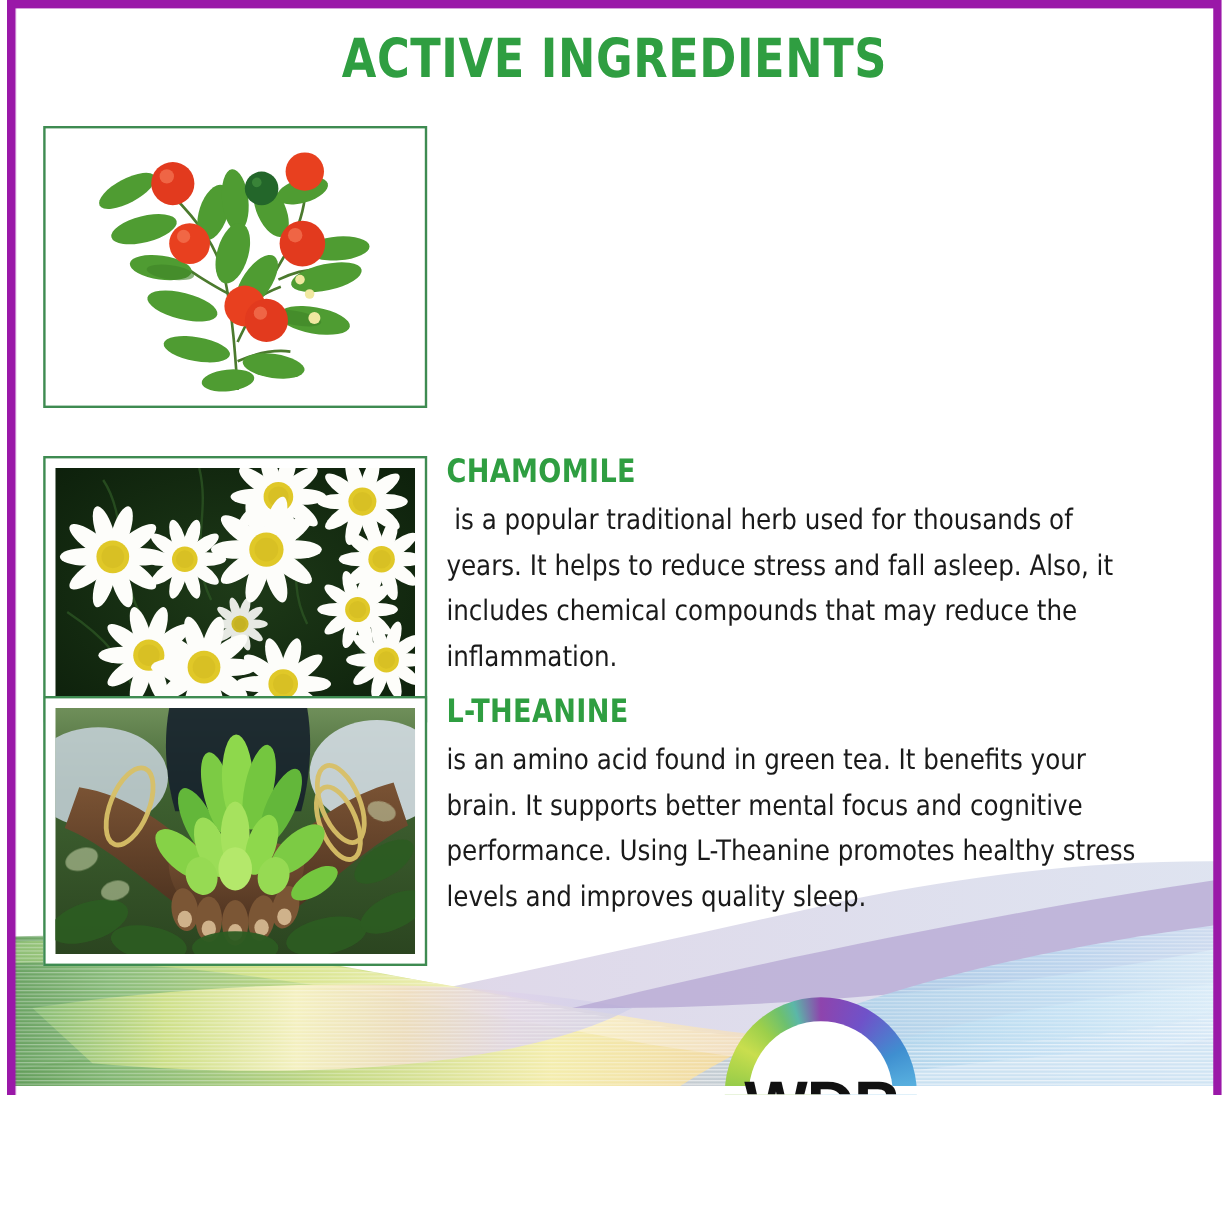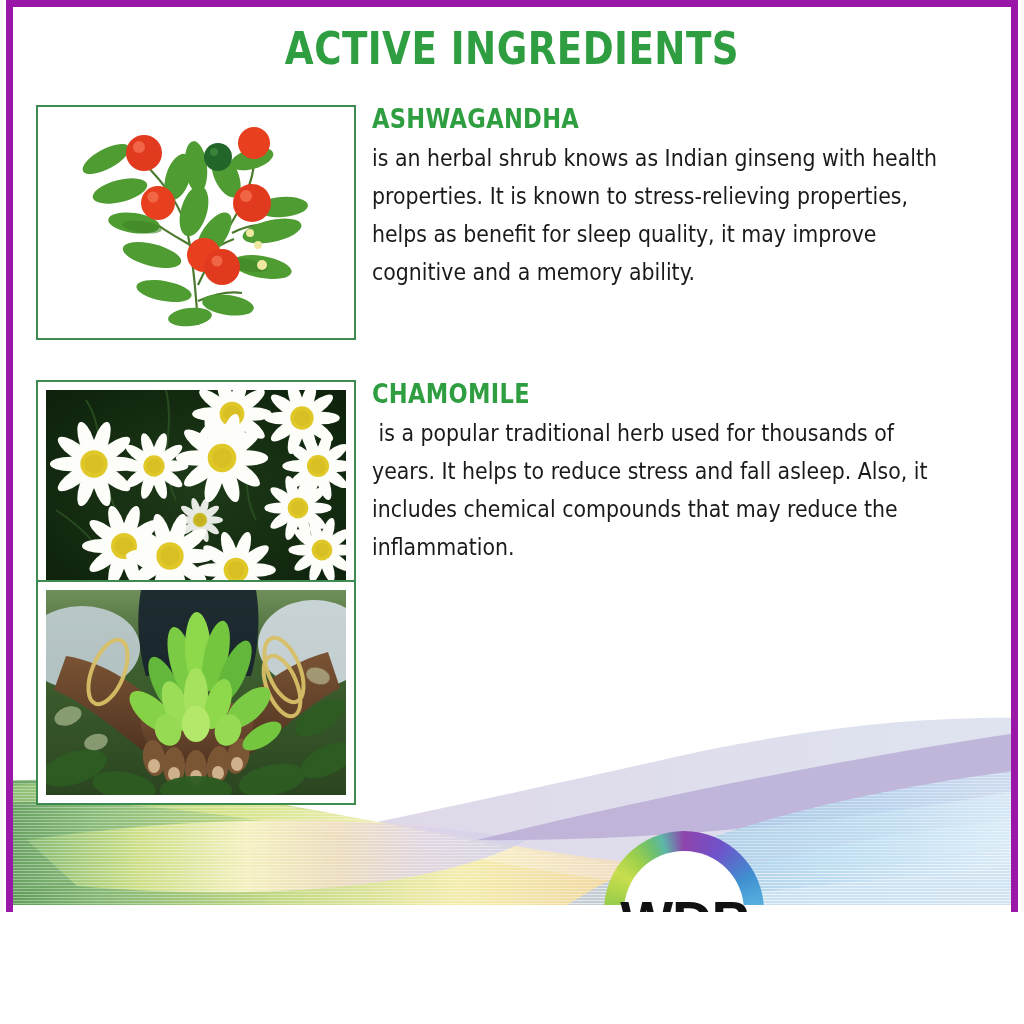--- a/index.html
+++ b/index.html
@@ -299,24 +299,20 @@
             <circle cx="168" cy="37" r="4" fill="#3f8b3c" opacity="0.8"></circle>
           </g>
           <g fill="#f0e8a0">
             <circle cx="204" cy="118" r="4"></circle>
             <circle cx="212" cy="130" r="4"></circle>
             <circle cx="216" cy="150" r="5"></circle>
           </g>
         </svg>
       </div>
     </div>
-    <div class="textcol">
-      <h2 class="ing-head">ASHWAGANDHA</h2>
-      <p class="ing-body">is an herbal shrub knows as Indian ginseng with health properties. It is known to stress-relieving properties, helps as benefit for sleep quality, it may improve cognitive and a memory ability.</p>
-    </div>
   </div>
 
   <div class="row" id="row-1">
     <div class="thumb thumb-1">
       <div class="thumb-inner">
         <svg width="100%" height="100%" viewBox="0 0 300 202" preserveAspectRatio="none">
           <defs>
             <radialGradient id="foliage" cx="0.5" cy="0.5" r="0.8">
               <stop offset="0" stop-color="#1e3a18"></stop>
               <stop offset="1" stop-color="#0b1d0a"></stop>
@@ -443,20 +439,24 @@
             <ellipse cx="274" cy="128" rx="28" ry="13" transform="rotate(-32 274 128)"></ellipse>
           </g>
           <g fill="#cdd8ae" opacity="0.55">
             <ellipse cx="22" cy="126" rx="14" ry="9" transform="rotate(-20 22 126)"></ellipse>
             <ellipse cx="50" cy="152" rx="12" ry="8" transform="rotate(-14 50 152)"></ellipse>
             <ellipse cx="272" cy="86" rx="12" ry="8" transform="rotate(18 272 86)"></ellipse>
           </g>
         </svg>
       </div>
     </div>
+    <div class="textcol">
+      <h2 class="ing-head">L-THEANINE</h2>
+      <p class="ing-body">is an amino acid found in green tea. It benefits your brain. It supports better mental focus and cognitive performance. Using L-Theanine promotes healthy stress levels and improves quality sleep.</p>
+    </div>
   </div>
 
   <div id="logo">
     <div id="logo-ring"></div>
     <div id="logo-hole"></div>
     <div class="ring-gap left"></div>
     <div class="ring-gap right"></div>
     <div id="logo-text">WDP</div>
   </div>
 

